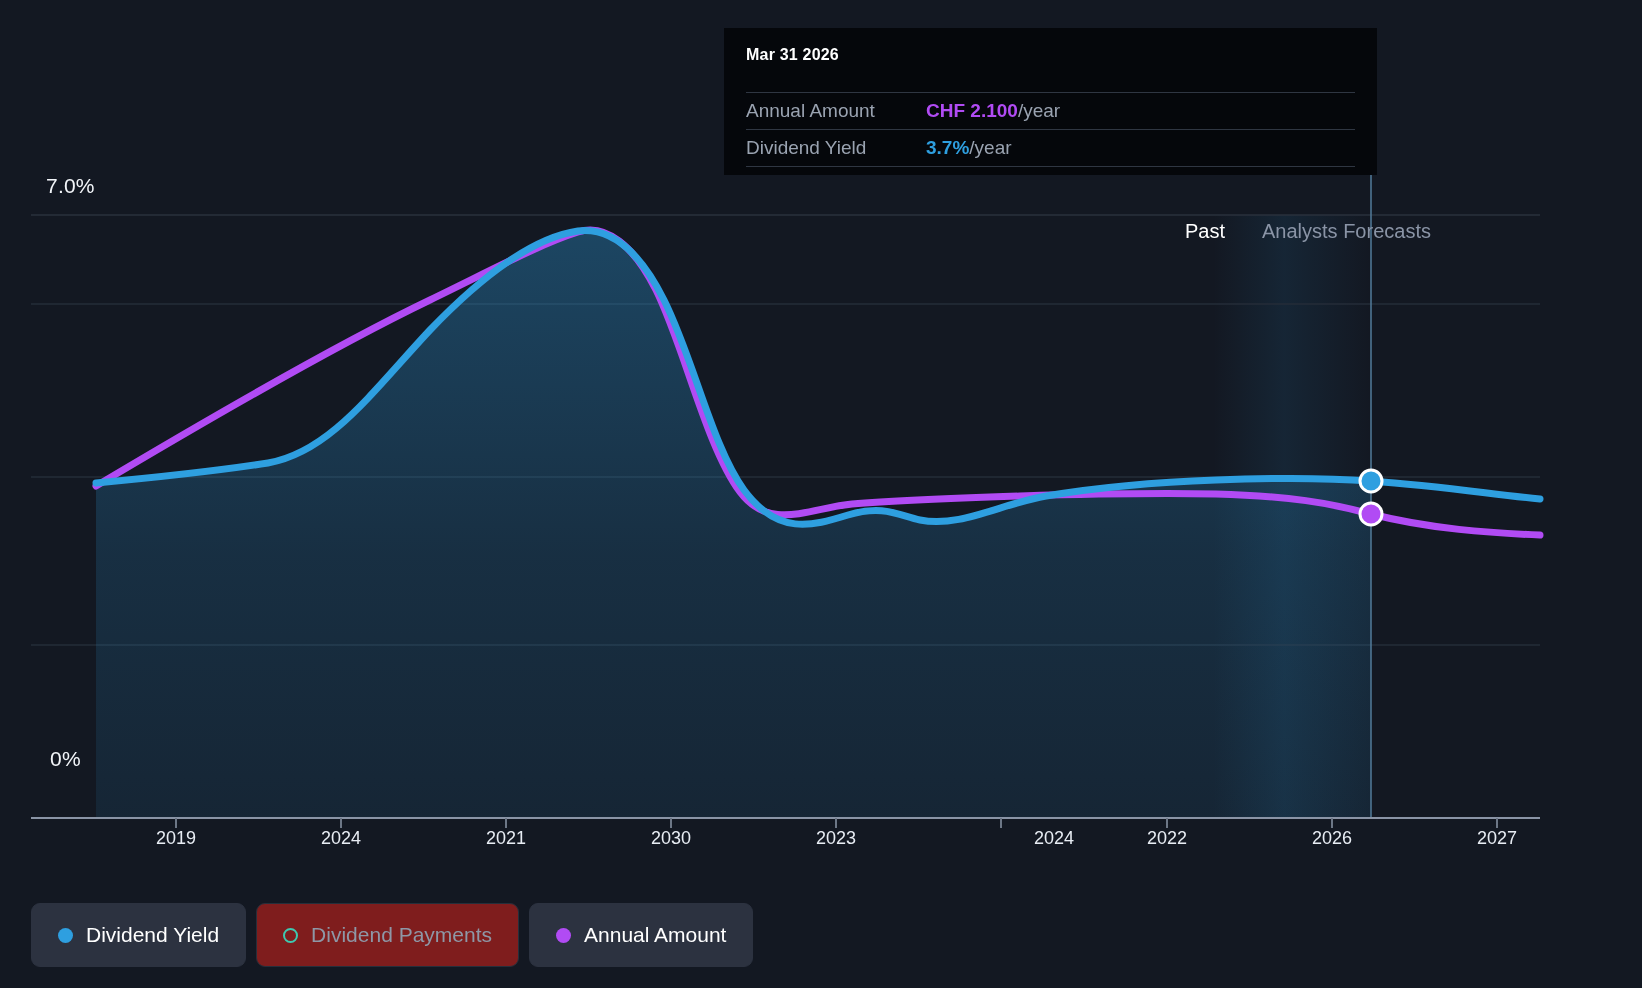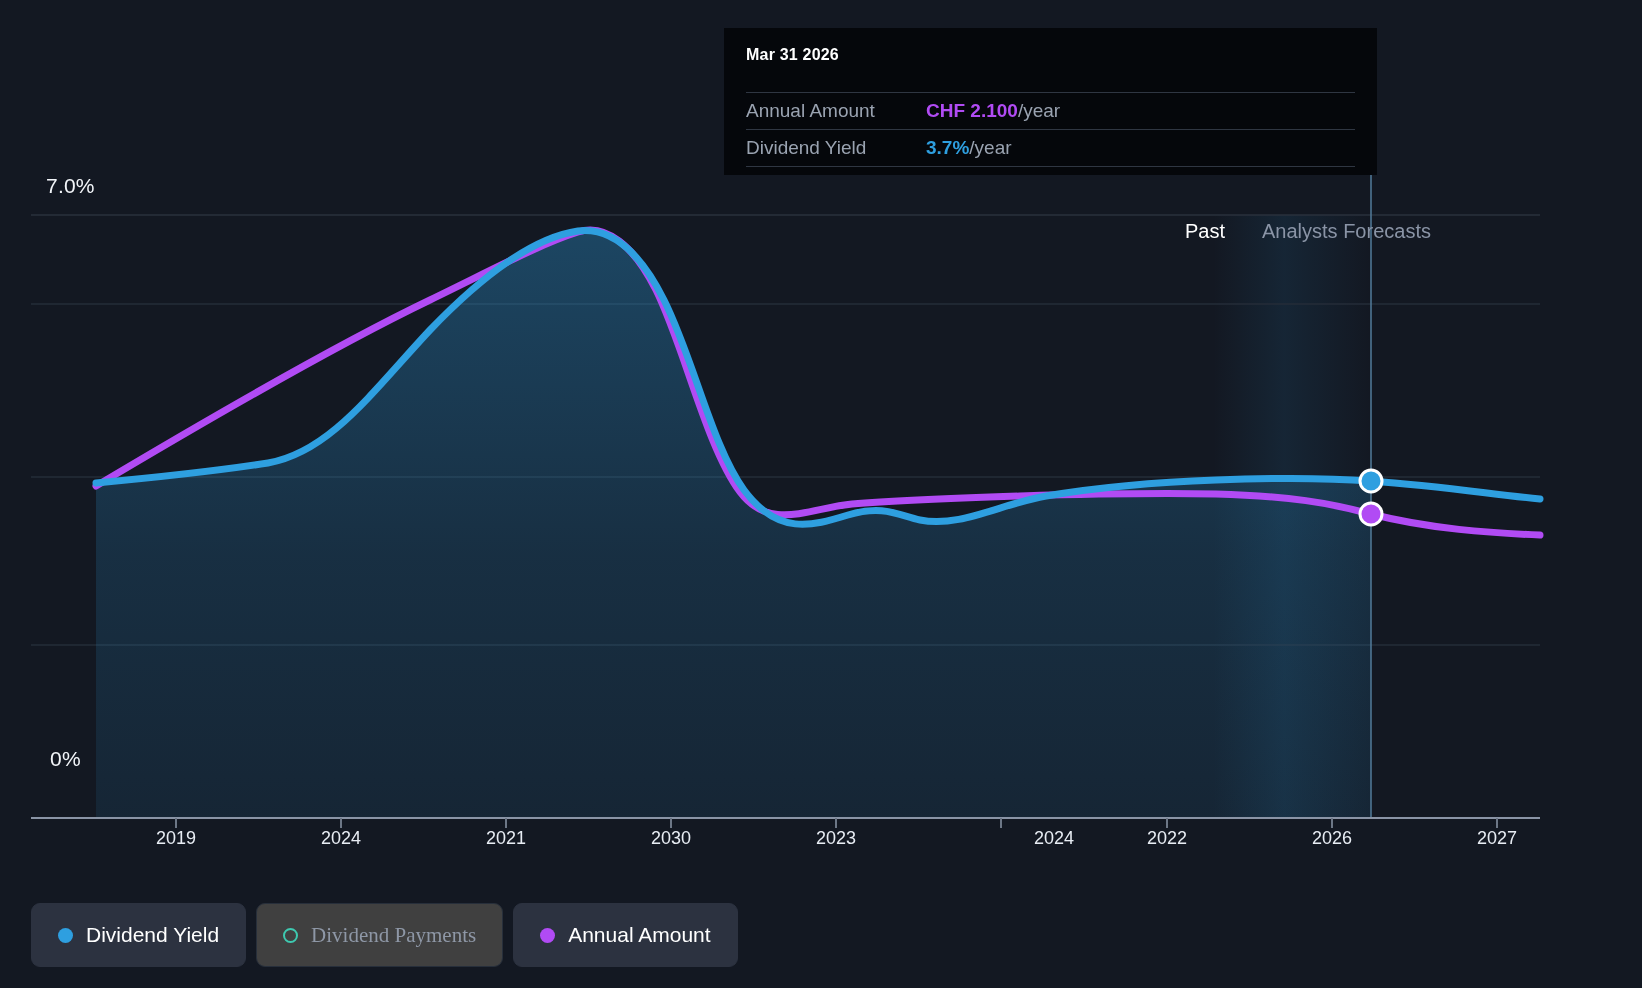--- a/index.html
+++ b/index.html
@@ -55,21 +55,21 @@
   .tt-val .accent-yield  { color: #2e9fe0; font-weight: 600; }
 
   
   .legend { position: absolute; left: 31px; top: 903px; display: flex; gap: 10px; }
   .legend-item {
     display: flex; align-items: center; gap: 13px;
     height: 64px; padding: 0 26px; border-radius: 9px;
     border: 1px solid #2b3340; cursor: pointer; white-space: nowrap;
   }
   .legend-item.on  { background: #2c3240; border-color: #2c3240; }
-  .legend-item.off { background: #404040; border-color: #272f3b; font-family: Liberation Serif, serif; }
+  .legend-item.off { background: #7f1d1d; border-color: #272f3b; }
   .legend-label { font-size: 21px; font-weight: 500; }
   .legend-item.on  .legend-label { color: #ffffff; }
   .legend-item.off .legend-label { color: #8e97a6; }
   .dot { width: 15px; height: 15px; border-radius: 50%; flex: none; }
   .dot.hollow { background: transparent; border: 2px solid currentColor; }
 </style>
 </head>
 <body>
 
 <div id="root">

